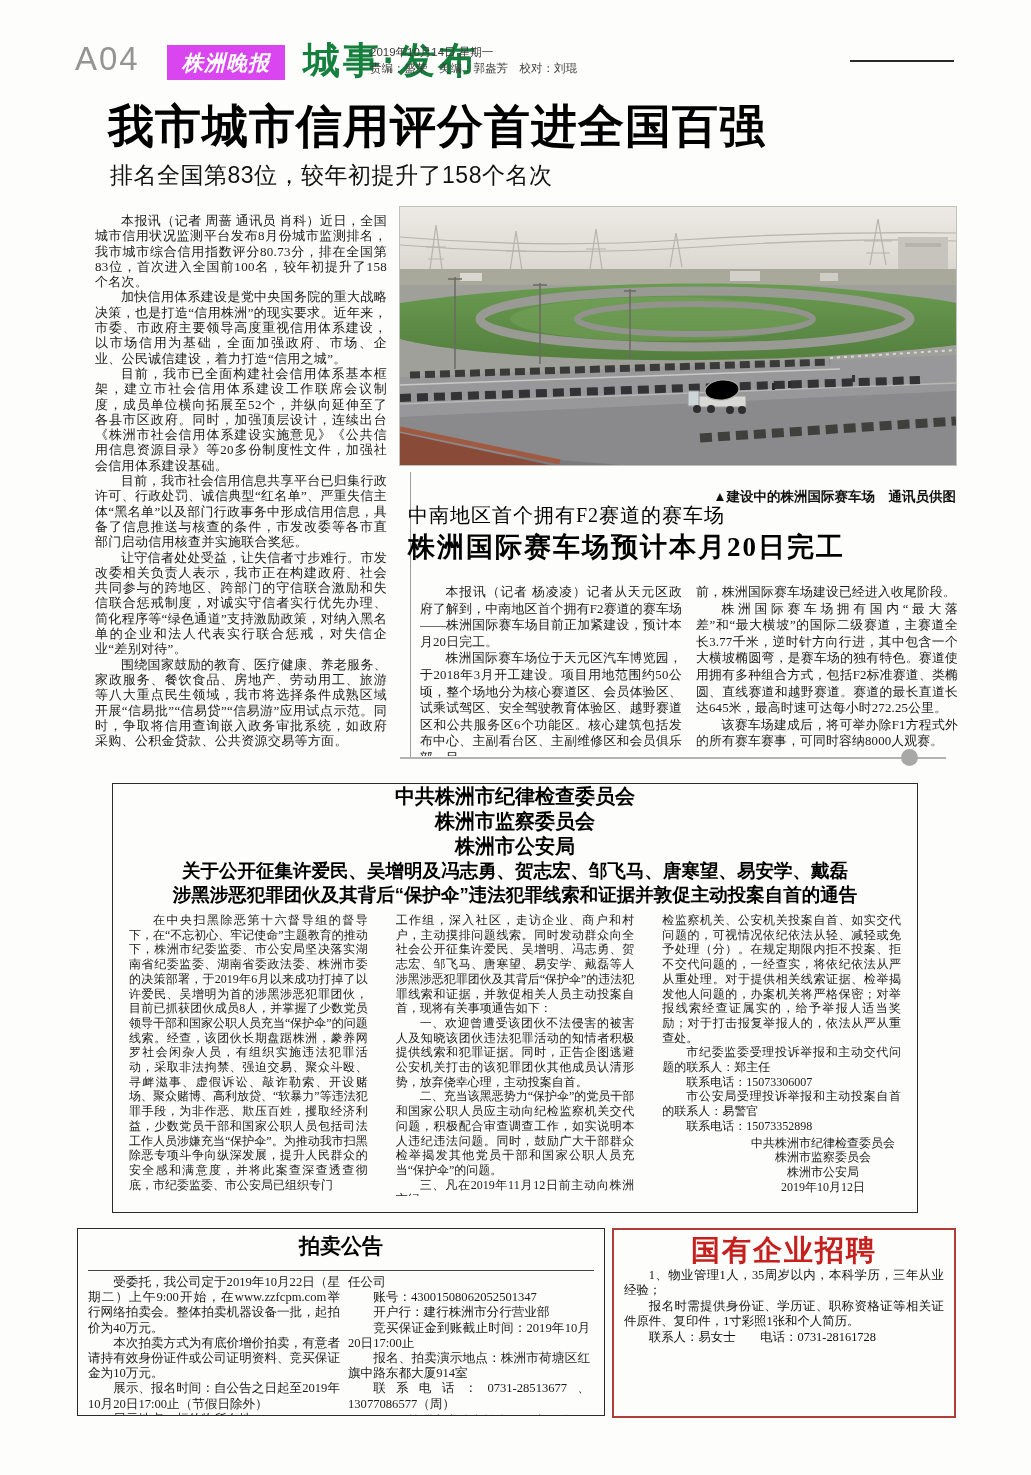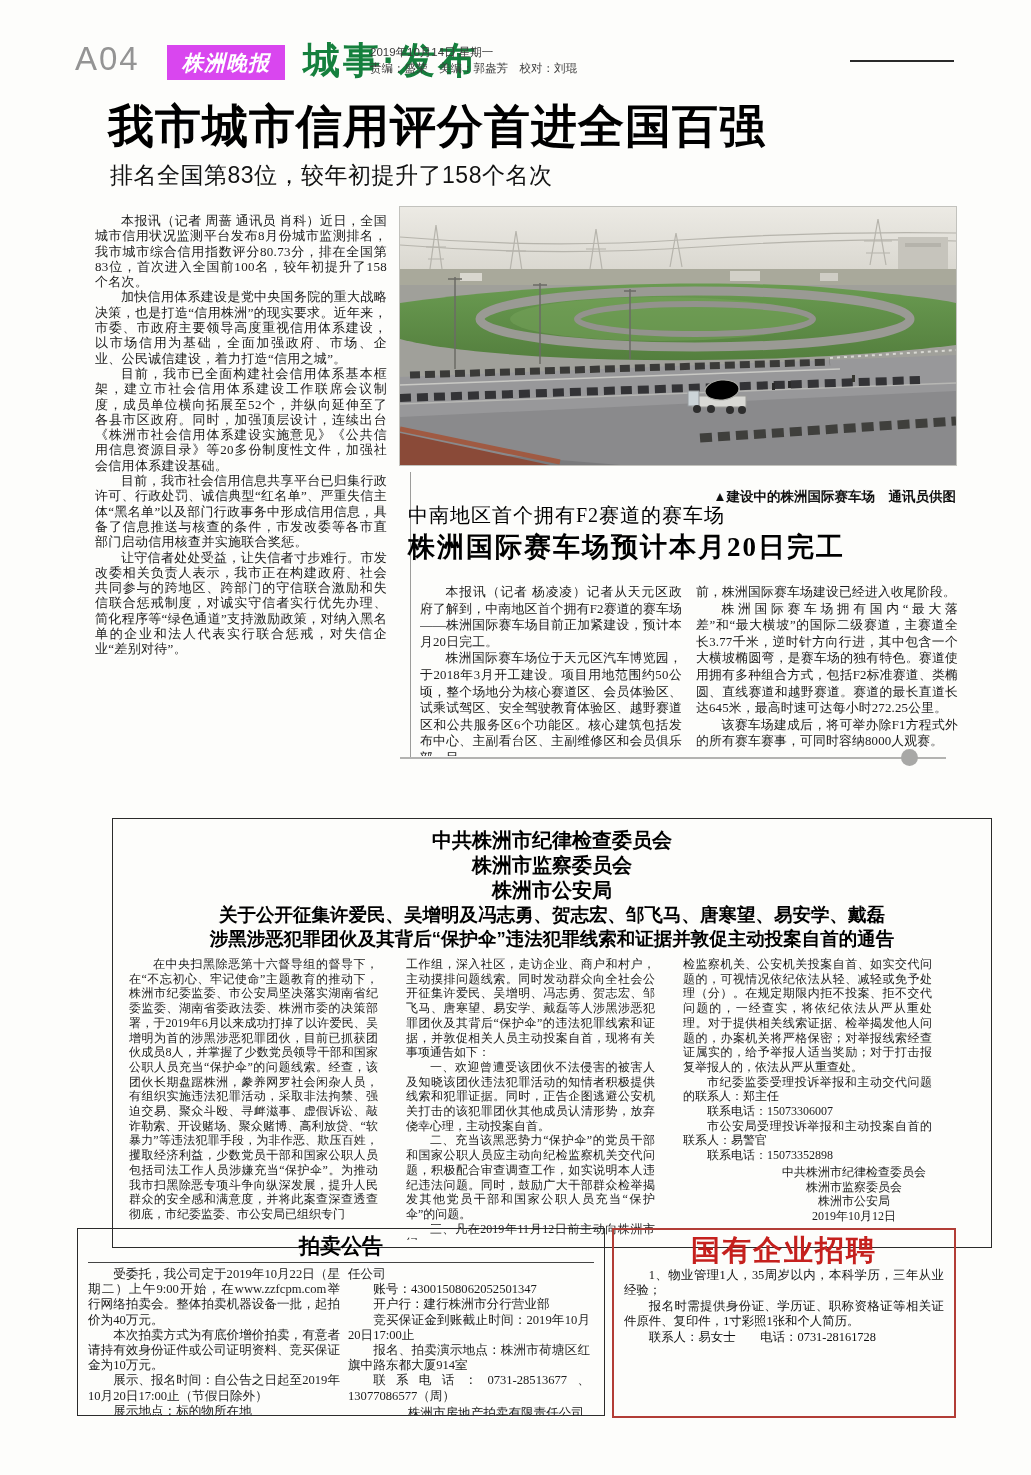--- a/index.html
+++ b/index.html
@@ -44,34 +44,34 @@
   .race-headline { position:absolute; left:408px; top:529px; font-size:27px; font-weight:bold;
           letter-spacing:2px; color:#000; }
   .race-body { position:absolute; left:420px; top:584px; width:538px; height:172px; display:flex; gap:14px; }
   .race-col { width:262px; height:172px; overflow:hidden; font-size:12.8px; line-height:16.6px;
           text-align:justify; letter-spacing:0.2px; }
 
   .divider-line { position:absolute; left:400px; top:757px; width:546px; height:2px; background:#b3b3b1; }
   .divider-dot { position:absolute; left:901px; top:749px; width:17px; height:17px; border-radius:50%; background:#a8a8a6; }
 
   
-  .notice { position:absolute; left:112px; top:783px; width:880px; height:430px;
-          border:1px solid #2b2b2b; padding:9px 16px 6px; overflow:hidden;margin-top:35px; }
+  .notice { position:absolute; left:112px; top:783px; width:806px; height:430px;
+          border:1px solid #2b2b2b; padding:0 16px 6px; overflow:hidden; }
   .notice-org { text-align:center; font-size:20px; font-weight:bold; line-height:25px; color:#000; }
   .notice-title { text-align:center; font-size:18.5px; font-weight:bold; line-height:24px; color:#000; }
   .notice-body { margin-top:6px; display:flex; gap:28px; }
   .notice-col { width:249px; height:283px; overflow:hidden; font-size:12px; line-height:14.7px;
           text-align:justify; }
   .sign-block { margin-left:auto; margin-right:6px; width:max-content; text-align:center; margin-top:2px; }
 
   
   .auction { position:absolute; left:77px; top:1228px; width:528px; height:188px;
           border:1px solid #2b2b2b; padding:3px 10px 4px; overflow:hidden; }
   .auction-title { text-align:center; font-size:21px; font-weight:bold; color:#000;
-          border-bottom:1px solid #444; padding-bottom:2px; margin-bottom:4px; }
+          border-bottom:1px solid #444; padding-bottom:10px; margin-bottom:4px; }
   .auction-body { display:flex; gap:8px; }
   .auc-col { font-size:12.6px; line-height:15.2px; text-align:justify; overflow:hidden; height:150px; }
   .auc-col.c1 { width:252px; }
   .auc-col.c2 { width:242px; }
 
   
   .recruit { position:absolute; left:612px; top:1228px; width:344px; height:190px;
           border:2px solid #b23d36; padding:2px 10px 4px; overflow:hidden; }
   .recruit-title { text-align:center; font-size:29px; font-weight:bold; color:#c5201d;
           letter-spacing:2px; line-height:36px; }
@@ -95,20 +95,21 @@
 
   <div class="lead-headline sans">我市城市信用评分首进全国百强</div>
   <div class="lead-subhead sans">排名全国第83位，较年初提升了158个名次</div>
 
   <div class="credit-article">
     <p>本报讯（记者 周蔷 通讯员 肖科）近日，全国城市信用状况监测平台发布8月份城市监测排名，我市城市综合信用指数评分80.73分，排在全国第83位，首次进入全国前100名，较年初提升了158个名次。</p>
     <p>加快信用体系建设是党中央国务院的重大战略决策，也是打造“信用株洲”的现实要求。近年来，市委、市政府主要领导高度重视信用体系建设，以市场信用为基础，全面加强政府、市场、企业、公民诚信建设，着力打造“信用之城”。</p>
     <p>目前，我市已全面构建社会信用体系基本框架，建立市社会信用体系建设工作联席会议制度，成员单位横向拓展至52个，并纵向延伸至了各县市区政府。同时，加强顶层设计，连续出台《株洲市社会信用体系建设实施意见》《公共信用信息资源目录》等20多份制度性文件，加强社会信用体系建设基础。</p>
     <p>目前，我市社会信用信息共享平台已归集行政许可、行政处罚、诚信典型“红名单”、严重失信主体“黑名单”以及部门行政事务中形成信用信息，具备了信息推送与核查的条件，市发改委等各市直部门启动信用核查并实施联合奖惩。</p>
     <p>让守信者处处受益，让失信者寸步难行。市发改委相关负责人表示，我市正在构建政府、社会共同参与的跨地区、跨部门的守信联合激励和失信联合惩戒制度，对诚实守信者实行优先办理、简化程序等“绿色通道”支持激励政策，对纳入黑名单的企业和法人代表实行联合惩戒，对失信企业“差别对待”。</p>
+    <p>围绕国家鼓励的教育、医疗健康、养老服务、家政服务、餐饮食品、房地产、劳动用工、旅游等八大重点民生领域，我市将选择条件成熟区域开展“信易批”“信易贷”“信易游”应用试点示范。同时，争取将信用查询嵌入政务审批系统，如政府采购、公积金贷款、公共资源交易等方面。</p>
   </div>
 
   <div class="vrule"></div>
 
   <div class="photo">
     <svg width="556" height="258" viewBox="0 0 556 258" preserveAspectRatio="none">
       <defs>
         <linearGradient id="sky" x1="0" y1="0" x2="0" y2="1">
           <stop offset="0" stop-color="#eceae4"></stop>
             <stop offset="1" stop-color="#d5d3cb"></stop>

